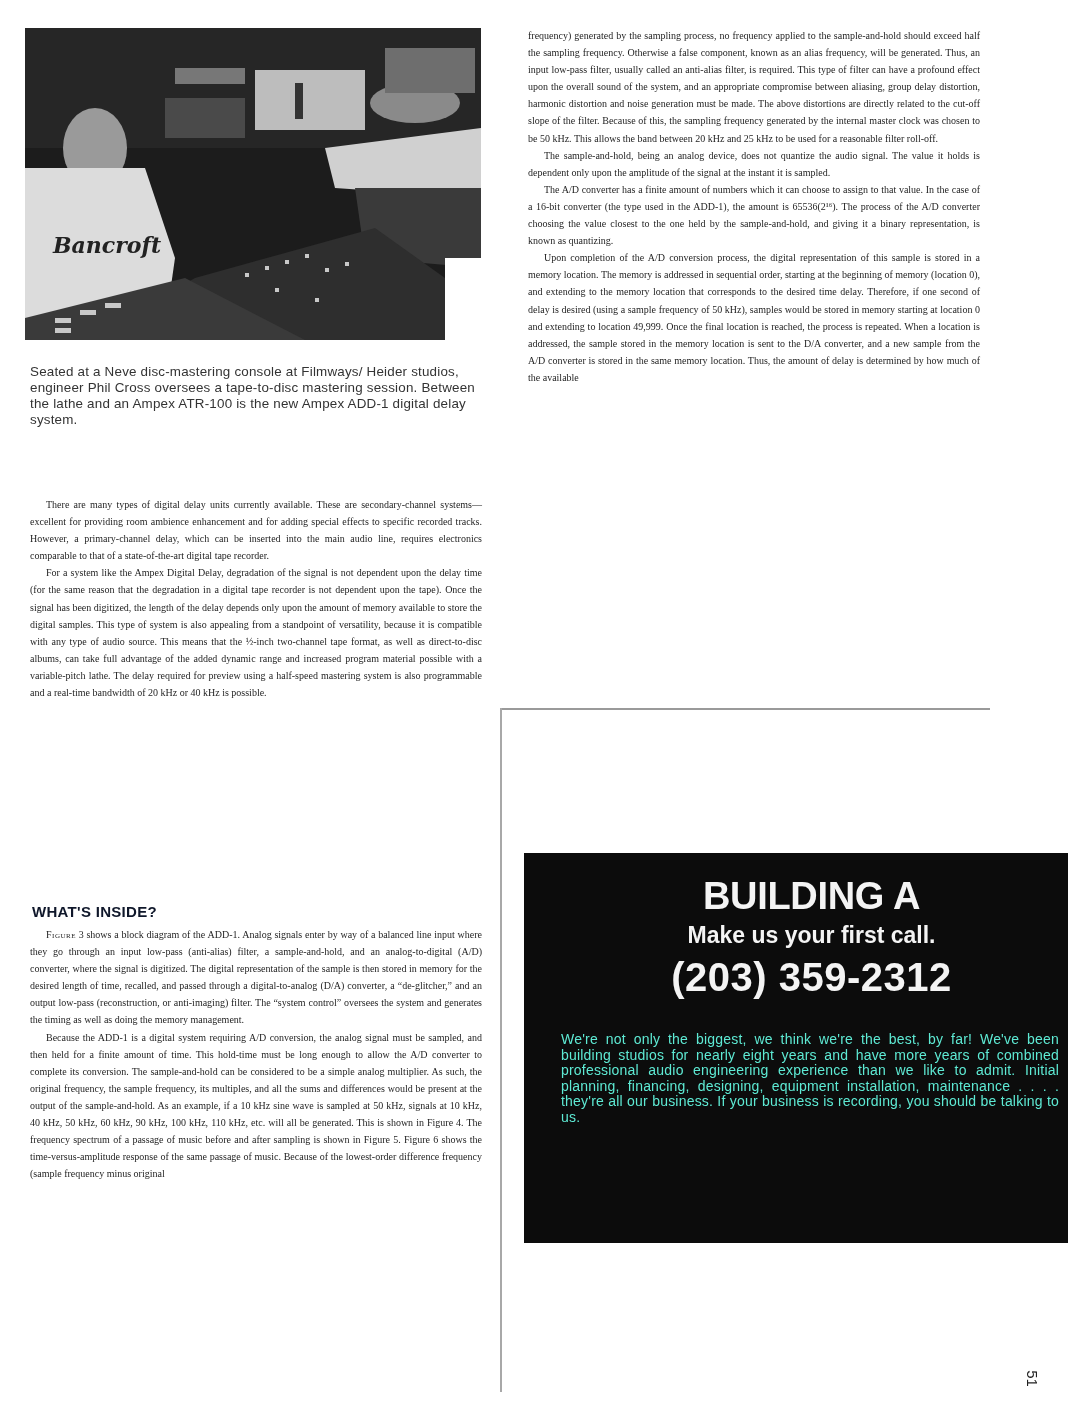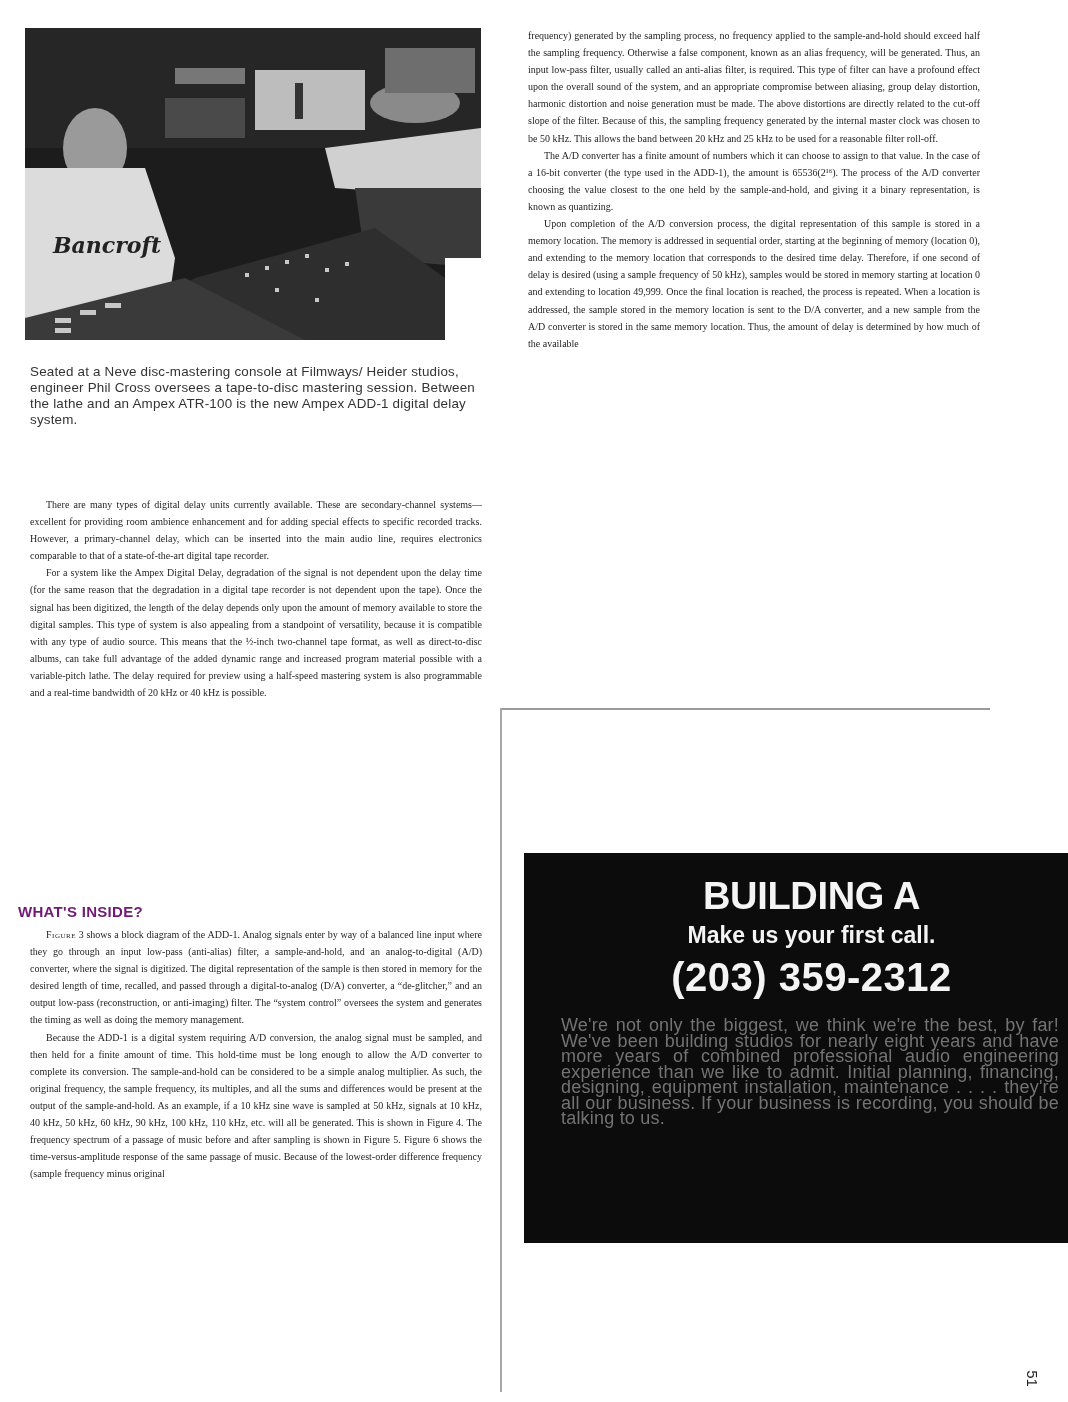--- a/index.html
+++ b/index.html
@@ -22,23 +22,23 @@
     .col {
       position: absolute; font-size: 10px; line-height: 17.1px;
       text-align: justify; hyphens: none;
     }
     .col p { margin: 0; text-indent: 16px; }
     .col p.noindent { text-indent: 0; }
     .col-left-top { left: 30px; top: 496px; width: 452px; }
     .col-left-bottom { left: 30px; top: 926px; width: 452px; }
     .col-right { left: 528px; top: 27px; width: 452px; }
     .subhead {
-      position: absolute; left: 18px; top: 903px;
+      position: absolute; left: 32px; top: 903px;
       font-family: "Liberation Sans", "DejaVu Sans", sans-serif;
-      font-weight: bold; font-size: 15px; letter-spacing: 0.3px; color: #701a75;
+      font-weight: bold; font-size: 15px; letter-spacing: 0.3px; color: #0f172a;
     }
     .sc { font-variant: small-caps; letter-spacing: 0.5px; }
     .rule-top {
       position: absolute; left: 502px; top: 708px; width: 488px; height: 2px;
       background: #9a9a9a;
     }
     .rule-left {
       position: absolute; left: 500px; top: 708px; width: 2px; height: 684px;
       background: #a8a8a8;
     }
@@ -49,22 +49,22 @@
       padding-left: 20px;
     }
     .ad-head {
       font-weight: bold; font-size: 38px; line-height: 43px; margin-top: 22px;
       letter-spacing: -0.3px;
     }
     .ad-tag { font-weight: bold; font-size: 23px; margin-top: 4px; }
     .ad-brand { font-weight: bold; font-size: 37px; margin-top: 14px; letter-spacing: -0.2px; }
     .ad-phone { font-weight: bold; font-size: 40px; margin-top: 6px; letter-spacing: 0.5px; }
     .ad-body {
-      margin: 18px 20px 0 17px; font-size: 18px; line-height: 15.5px;
-      text-align: justify; color: #737373; letter-spacing: 0.2px;
+      margin: 32px 20px 0 17px; font-size: 14px; line-height: 15.5px;
+      text-align: justify; color: #5eead4; letter-spacing: 0.2px;
     }
     .page-number {
       position: absolute; left: 1024px; top: 1370px;
       font-family: "Liberation Sans", "DejaVu Sans", sans-serif;
       font-size: 15px; transform: rotate(90deg); transform-origin: center;
       color: #222;
     }
   </style>
 </head>
 <body>
@@ -113,20 +113,21 @@
 
 <div class="subhead">WHAT'S INSIDE?</div>
 
 <div class="col col-left-bottom">
   <p><span class="sc">Figure</span><span> 3 shows a block diagram of the ADD-1. Analog signals enter by way of a balanced line input where they go through an input low-pass (anti-alias) filter, a sample-and-hold, and an analog-to-digital (A/D) converter, where the signal is digitized. The digital representation of the sample is then stored in memory for the desired length of time, recalled, and passed through a digital-to-analog (D/A) converter, a “de-glitcher,” and an output low-pass (reconstruction, or anti-imaging) filter. The “system control” oversees the system and generates the timing as well as doing the memory management.</span></p>
   <p>Because the ADD-1 is a digital system requiring A/D conversion, the analog signal must be sampled, and then held for a finite amount of time. This hold-time must be long enough to allow the A/D converter to complete its conversion. The sample-and-hold can be considered to be a simple analog multiplier. As such, the original frequency, the sample frequency, its multiples, and all the sums and differences would be present at the output of the sample-and-hold. As an example, if a 10 kHz sine wave is sampled at 50 kHz, signals at 10 kHz, 40 kHz, 50 kHz, 60 kHz, 90 kHz, 100 kHz, 110 kHz, etc. will all be generated. This is shown in Figure 4. The frequency spectrum of a passage of music before and after sampling is shown in Figure 5. Figure 6 shows the time-versus-amplitude response of the same passage of music. Because of the lowest-order difference frequency (sample frequency minus original</p>
 </div>
 
 <div class="col col-right">
   <p class="noindent">frequency) generated by the sampling process, no frequency applied to the sample-and-hold should exceed half the sampling frequency. Otherwise a false component, known as an alias frequency, will be generated. Thus, an input low-pass filter, usually called an anti-alias filter, is required. This type of filter can have a profound effect upon the overall sound of the system, and an appropriate compromise between aliasing, group delay distortion, harmonic distortion and noise generation must be made. The above distortions are directly related to the cut-off slope of the filter. Because of this, the sampling frequency generated by the internal master clock was chosen to be 50 kHz. This allows the band between 20 kHz and 25 kHz to be used for a reasonable filter roll-off.</p>
+  <p>The sample-and-hold, being an analog device, does not quantize the audio signal. The value it holds is dependent only upon the amplitude of the signal at the instant it is sampled.</p>
   <p>The A/D converter has a finite amount of numbers which it can choose to assign to that value. In the case of a 16-bit converter (the type used in the ADD-1), the amount is 65536(2¹⁶). The process of the A/D converter choosing the value closest to the one held by the sample-and-hold, and giving it a binary representation, is known as quantizing.</p>
   <p>Upon completion of the A/D conversion process, the digital representation of this sample is stored in a memory location. The memory is addressed in sequential order, starting at the beginning of memory (location 0), and extending to the memory location that corresponds to the desired time delay. Therefore, if one second of delay is desired (using a sample frequency of 50 kHz), samples would be stored in memory starting at location 0 and extending to location 49,999. Once the final location is reached, the process is repeated. When a location is addressed, the sample stored in the memory location is sent to the D/A converter, and a new sample from the A/D converter is stored in the same memory location. Thus, the amount of delay is determined by how much of the available</p>
 </div>
 
 <div class="rule-top"></div>
 <div class="rule-left"></div>
 
 <div class="ad">
   <div class="ad-head">
     <div>BUILDING A</div>

